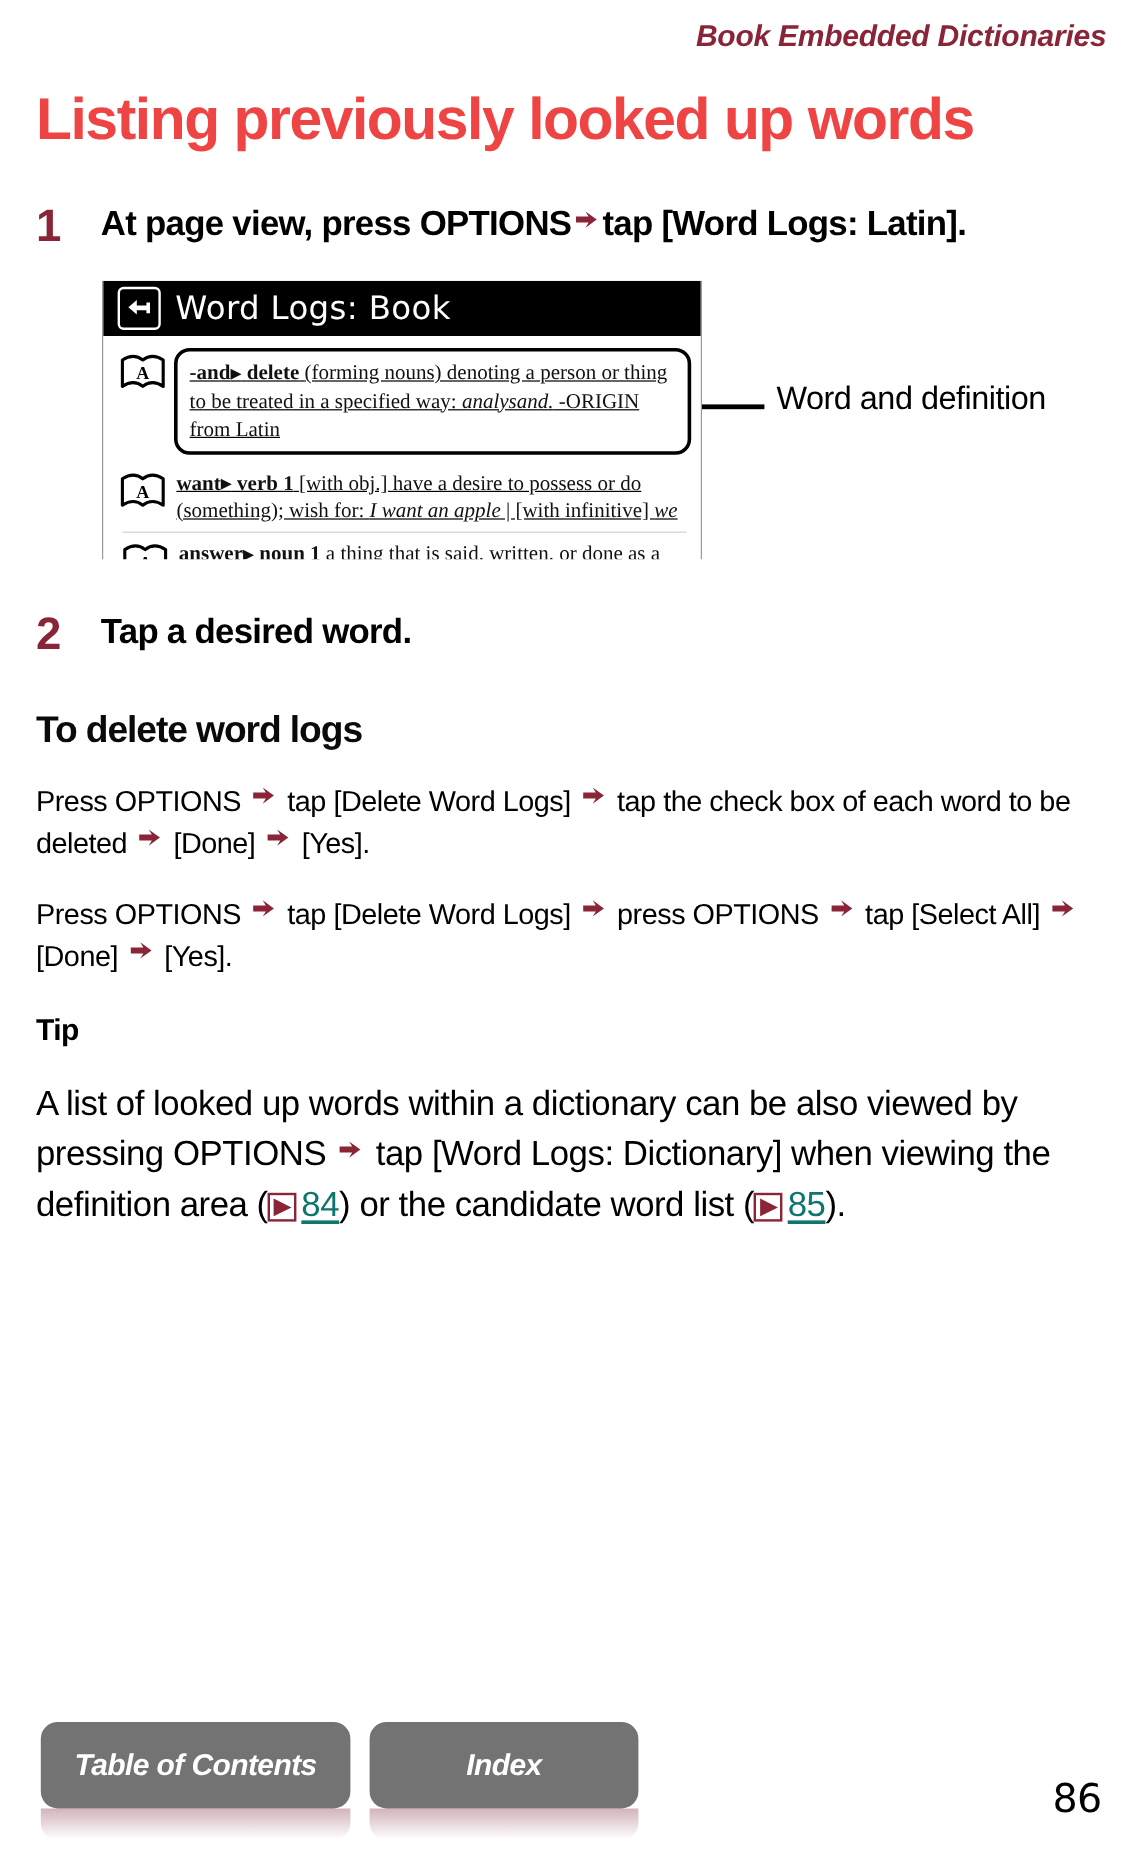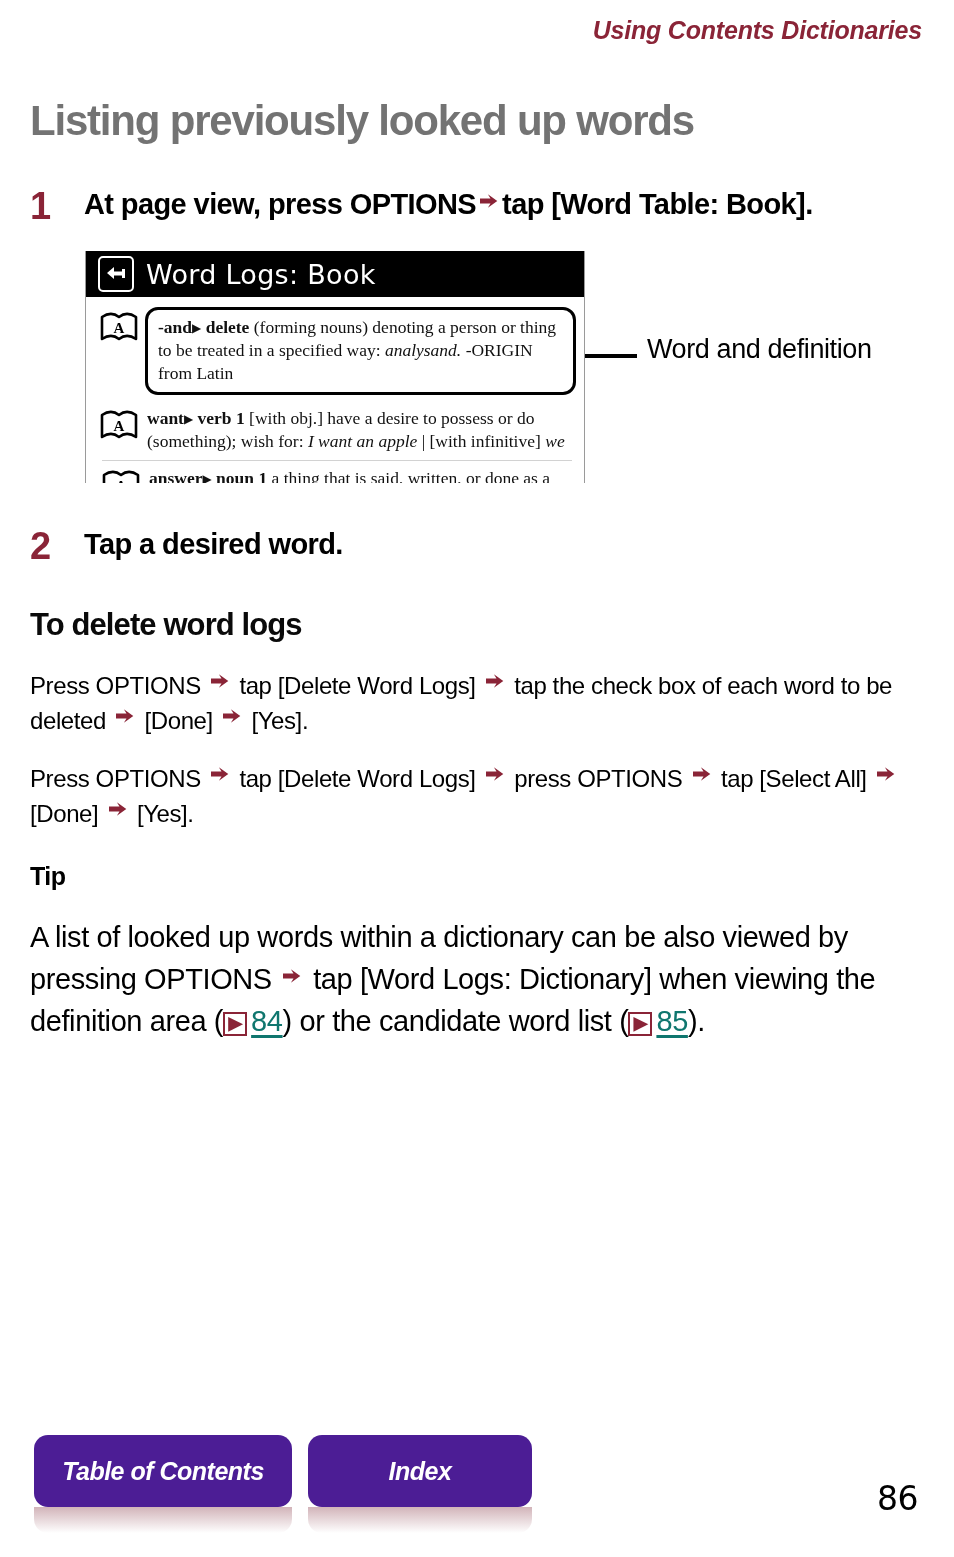--- a/index.html
+++ b/index.html
@@ -31,26 +31,26 @@
     font-style: italic;
     font-size: 25px;
     letter-spacing: -0.2px;
     padding-top: 18px;
     padding-right: 2px;
     line-height: 1;
   }
 
   
   .page-title {
-    font-size: 42px;
+    font-size: 49px;
     font-weight: bold;
     letter-spacing: -1.2px;
-    margin-top: 56px;
+    margin-top: 32px;
     line-height: 1.05;
-    color: #737373;
+    color: #ef4444;
   }
 
   
   .step {
     display: flex;
     margin-top: 44px;
   }
   .step-num {
     color: #8A2437;
     font-weight: bold;
@@ -88,20 +88,21 @@
   }
   .arrow svg { display: block; }
 
   
   .shot-row {
     position: relative;
     margin-top: 26px;
     margin-left: 55px;
     display: flex;
     align-items: flex-start;
+    text-decoration: underline;
   }
   .device-shot {
     width: 498px;
     height: 232px;
     overflow: hidden;
     background: #ffffff;
     border-left: 1px solid #9a9a9a;
     border-right: 1px solid #9a9a9a;
     box-sizing: border-box;
     position: relative;
@@ -259,21 +260,21 @@
     position: absolute;
     left: 30px;
     right: 30px;
     bottom: 0px;
     height: 140px;
   }
   .nav-btn {
     position: absolute;
     top: 18px;
     height: 72px;
-    background: #4c1d95;
+    background: #737373;
     border-radius: 14px;
     color: #ffffff;
     font-weight: bold;
     font-style: italic;
     font-size: 25px;
     letter-spacing: -0.5px;
     display: flex;
     align-items: center;
     justify-content: center;
     box-sizing: border-box;
@@ -296,31 +297,31 @@
     font-weight: normal;
     letter-spacing: -0.5px;
     font-family: "DejaVu Sans", sans-serif;
   }
 </style>
 </head>
 <body>
 
 <div class="page">
 
-  <div class="running-head">Using Contents Dictionaries</div>
+  <div class="running-head">Book Embedded Dictionaries</div>
 
   <h1 class="page-title">Listing previously looked up words</h1>
 
   <div class="step">
     <div class="step-num">1</div>
     <div class="step-body">
       <div class="step-head">
         <span>At page view, press OPTIONS</span><span class="arrow"><svg width="24" height="24" viewBox="0 0 24 24">
               <path d="M3 9.5h10.5l-2.6-4.3 9.4 6.8-9.4 6.8 2.6-4.3H3z" fill="#8A2437"></path>
-            </svg></span><span>tap [Word Table: Book].</span>
+            </svg></span><span>tap [Word Logs: Latin].</span>
       </div>
     </div>
   </div>
 
   <div class="shot-row">
 
     <div class="device-shot">
 
       <div class="device-titlebar">
         <span class="back-icon">

